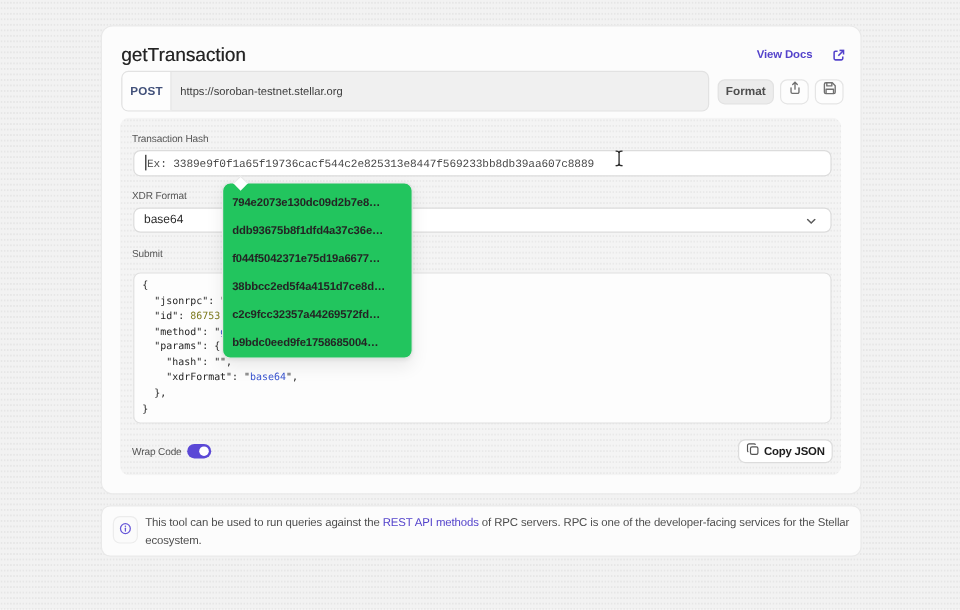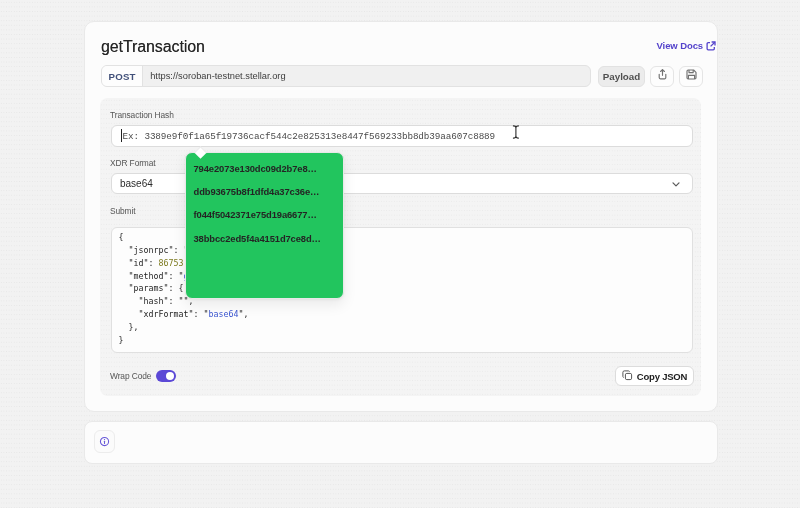--- a/index.html
+++ b/index.html
@@ -13,31 +13,31 @@
   }
   .card {
     position:absolute; left:84px; top:21px; width:634px; height:391px;
     background:#fcfcfc; border:1px solid #e9e9e9; border-radius:10px;
   }
   .page-title {
     position:absolute; left:16px; top:16px;
     font-size:15.8px; font-weight:500; color:#242424; letter-spacing:0px; text-shadow:0.25px 0 0 rgba(40,40,40,0.65);
   }
   .view-docs {
-    position:absolute; right:1px; top:18px;
-    display:flex; align-items:center; gap:3px;
+    position:absolute; right:13px; top:18px;
+    display:flex; align-items:center; gap:17px;
     font-size:9.5px; letter-spacing:-0.1px; font-weight:700; color:#5443cb; cursor:pointer;
   }
   .view-docs svg { display:block; }
   .url-row {
     position:absolute; left:16px; top:43px; width:602px; height:22px;
     display:flex; align-items:center;
   }
   .url-group {
-    flex:1; height:22px; display:flex; align-items:stretch;
+    flex:1; height:34px; display:flex; align-items:stretch;
     border:1px solid #e2e2e2; border-radius:6px; overflow:hidden; background:#f0f0f0;
   }
   .post-badge {
     background:#fdfdfd; border-right:1px solid #e2e2e2;
     display:flex; align-items:center; padding:0 6.5px;
     font-size:9.7px; font-weight:700; color:#42517a; letter-spacing:0.2px;
   }
   .url-text {
     display:flex; align-items:center; padding-left:7px;
     font-size:9.3px; color:#3d3d3d;
@@ -150,21 +150,21 @@
           <path d="M8.8 1.2 L4.6 5.4"></path>
         </svg>
       </span>
   </div>
 
   <div class="url-row">
     <div class="url-group">
       <div class="post-badge">POST</div>
       <div class="url-text">https://soroban-testnet.stellar.org</div>
     </div>
-    <div class="submit-btn">Payload</div>
+    <div class="submit-btn">Format</div>
     <div class="icon-btn">
       <span><svg width="13" height="13" viewBox="0 0 13 13" fill="none" stroke="#717171" stroke-width="1.15" stroke-linecap="round" stroke-linejoin="round">
             <path d="M3.2 6.2 V9.6 A1.2 1.2 0 0 0 4.4 10.8 H8.6 A1.2 1.2 0 0 0 9.8 9.6 V6.2"></path>
             <path d="M6.5 7.3 V1.8"></path>
             <path d="M4.6 3.5 L6.5 1.6 L8.4 3.5"></path>
           </svg></span>
     </div>
     <div class="icon-btn">
       <span><svg width="13" height="13" viewBox="0 0 13 13" fill="none" stroke="#717171" stroke-width="1.15" stroke-linejoin="round">
             <path d="M2 3.2 A1.2 1.2 0 0 1 3.2 2 H8.6 L11 4.4 V9.8 A1.2 1.2 0 0 1 9.8 11 H3.2 A1.2 1.2 0 0 1 2 9.8 Z"></path>
@@ -215,31 +215,36 @@
     </div>
   </div>
 </div>
 
 <div class="dropdown" id="dropdown">
   <div class="pointer"></div>
 <div class="dd-item">794e2073e130dc09d2b7e8…</div>
     <div class="dd-item">ddb93675b8f1dfd4a37c36e…</div>
     <div class="dd-item">f044f5042371e75d19a6677…</div>
     <div class="dd-item">38bbcc2ed5f4a4151d7ce8d…</div>
+    <div class="dd-item">c2c9fcc32357a44269572fd…</div>
+    <div class="dd-item">b9bdc0eed9fe1758685004…</div>
   </div>
 
 <div class="ibeam">
   <svg width="8" height="14" viewBox="0 0 8 14" fill="none" stroke="#2a2a2a" stroke-width="1.1" stroke-linecap="round">
       <path d="M1.4 0.9 C2.4 0.9 3.9 1.1 3.9 2.5 C3.9 1.1 5.4 0.9 6.4 0.9"></path>
       <path d="M1.4 13.1 C2.4 13.1 3.9 12.9 3.9 11.5 C3.9 12.9 5.4 13.1 6.4 13.1"></path>
       <path d="M3.9 1.8 V12.2"></path>
     </svg>
 </div>
 
 <div class="footer-card">
   <div class="info-iconbox">
     <span><svg width="11" height="11" viewBox="0 0 11 11" fill="none">
           <circle cx="5.5" cy="5.5" r="4.1" stroke="#6757d8" stroke-width="1.05"></circle>
           <path d="M5.5 5.2 V7.5" stroke="#6757d8" stroke-width="1.05" stroke-linecap="round"></path>
           <circle cx="5.5" cy="3.6" r="0.65" fill="#6757d8"></circle>
         </svg></span>
   </div>
+  <div class="info-text">
+    <span>This tool can be used to run queries against the </span><span class="link">REST API methods</span><span> of RPC servers. RPC is one of the developer-facing services for the Stellar ecosystem.</span>
+  </div>
 </div>
 
 </body></html>

